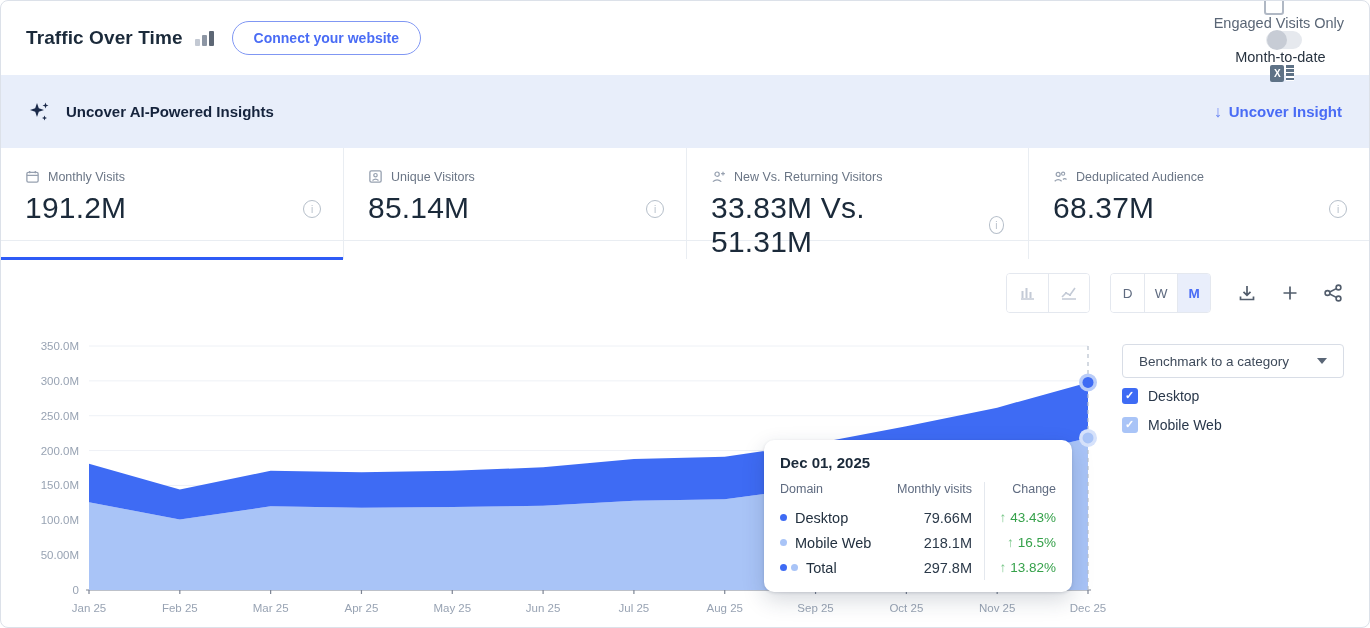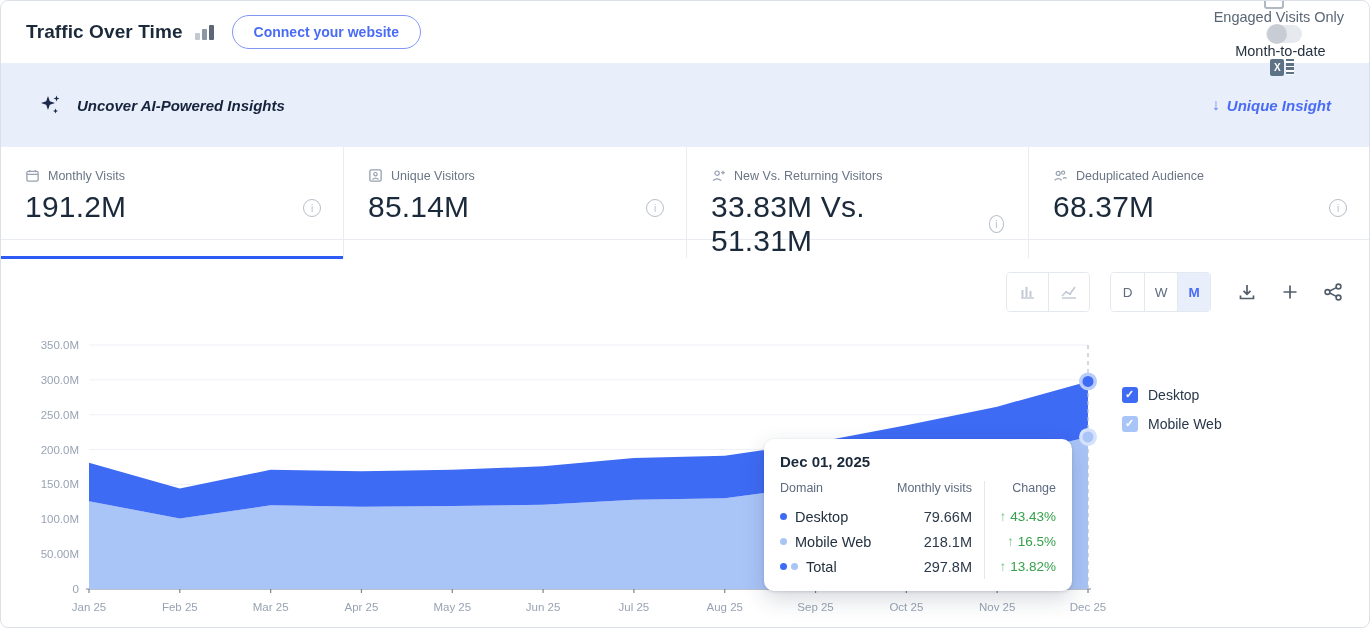--- a/index.html
+++ b/index.html
@@ -1,39 +1,39 @@
 <!DOCTYPE html>
 <html><head>
 <meta charset="utf-8">
 <style>
   html,body{margin:0;padding:0;background:#fff;}
   body{width:1370px;height:628px;overflow:hidden;font-family:"Liberation Sans",sans-serif;-webkit-font-smoothing:antialiased;}
   .card{box-sizing:border-box;width:1370px;height:628px;border:1px solid #dce1e9;border-radius:8px;background:#fff;position:relative;overflow:hidden;}
 
   
-  .hdr{height:62px;display:flex;align-items:center;padding:0 25px;}
+  .hdr{height:74px;display:flex;align-items:center;padding:0 25px;}
   .hdr-title{font-size:19px;font-weight:700;color:#1b2a3a;letter-spacing:.1px;}
   .hdr-bars{display:flex;align-items:flex-end;gap:2px;margin-left:12px;}
   .hdr-bars i{display:block;width:5px;border-radius:1px;}
   .hdr-bars i:nth-child(1){height:7px;background:#c3c9d3;}
   .hdr-bars i:nth-child(2){height:11px;background:#8d96a4;}
   .hdr-bars i:nth-child(3){height:15px;background:#5d6775;}
   .connect-btn{margin-left:18px;background:#fff;border:1.5px solid #8097f3;color:#4a6cf5;font-size:14px;font-weight:700;padding:8px 21px;border-radius:20px;cursor:pointer;font-family:inherit;}
   .hdr-right{margin-left:auto;display:flex;align-items:center;flex-direction:column;}
   .cbx{width:16px;height:16px;border:2px solid #b0b8c4;border-radius:3px;background:#fff;display:inline-block;}
   .engaged-lbl{font-size:14.5px;color:#5a6676;margin-left:9px;}
   .toggle{width:36px;height:18px;border-radius:9px;background:#e6e9ee;position:relative;margin-left:20px;cursor:pointer;}
   .toggle .knob{position:absolute;left:1px;top:-1px;width:20px;height:20px;border-radius:50%;background:#c7ccd5;}
   .mtd-lbl{font-size:14.5px;color:#27323f;margin-left:12px;}
   .excel{display:flex;align-items:center;gap:2px;margin-left:16px;cursor:pointer;}
   .excel .xbox{width:14px;height:17px;background:#5e7286;border-radius:2px;color:#fff;font-size:10px;font-weight:700;display:flex;align-items:center;justify-content:center;}
   .excel .grid{width:8px;height:16px;background:repeating-linear-gradient(#5e7286 0 2.5px,#fff 2.5px 4.2px);}
 
   
-  .aibar{height:84px;background:#e8eefa;display:flex;align-items:center;padding:0 38px;font-style:italic;}
+  .aibar{height:73px;background:#e8eefa;display:flex;align-items:center;padding:0 27px;}
   .sparkle{width:24px;height:24px;flex:0 0 auto;}
   .aibar-title{font-size:15px;font-weight:600;color:#15233c;margin-left:14px;}
   .aibar-right{margin-left:auto;display:flex;align-items:center;gap:7px;cursor:pointer;}
   .dn-arrow{color:#6b86f3;font-size:16px;}
   .aibar-action{font-size:15px;font-weight:700;color:#4a6cf5;}
 
   
   .metrics{display:grid;grid-template-columns:343px 343px 342px 1fr;height:92px;border-bottom:1px solid #e9edf2;}
   .metric{position:relative;padding:21px 24px 0;border-right:1px solid #e9edf2;}
   .metric:last-child{border-right:none;}
@@ -115,21 +115,21 @@
 
   <div class="aibar">
     <svg class="sparkle" viewBox="0 0 24 24">
       <path d="M9 3 L10.8 8.2 L16 10 L10.8 11.8 L9 17 L7.2 11.8 L2 10 L7.2 8.2 Z" fill="#1b2a4a"></path>
       <path d="M17.5 2.5 L18.3 4.7 L20.5 5.5 L18.3 6.3 L17.5 8.5 L16.7 6.3 L14.5 5.5 L16.7 4.7 Z" fill="#1b2a4a"></path>
       <path d="M16.5 15.5 L17.2 17.3 L19 18 L17.2 18.7 L16.5 20.5 L15.8 18.7 L14 18 L15.8 17.3 Z" fill="#1b2a4a"></path>
     </svg>
     <span class="aibar-title">Uncover AI-Powered Insights</span>
     <span class="aibar-right">
       <span class="dn-arrow">↓</span>
-      <span class="aibar-action">Unique Insight</span>
+      <span class="aibar-action">Uncover Insight</span>
     </span>
   </div>
 
   <div class="metrics">
     <div class="metric active">
       <div class="metric-label">
         <svg width="15" height="15" viewBox="0 0 16 16">
             <rect x="2" y="3.5" width="12" height="10.5" rx="1.5" fill="none" stroke="#97a1b0" stroke-width="1.4"></rect>
             <line x1="2" y1="6.8" x2="14" y2="6.8" stroke="#97a1b0" stroke-width="1.4"></line>
             <line x1="5" y1="2" x2="5" y2="4.5" stroke="#97a1b0" stroke-width="1.4"></line>
@@ -275,20 +275,24 @@
         <text x="1087" y="293" text-anchor="middle" class="ax">Dec 25</text>
         <polygon points="88,271 88,183.16 178.8181818181818,200.5885714285714 269.6363636363636,187.34285714285716 360.45454545454544,188.73714285714286 451.27272727272725,188.04000000000002 542.090909090909,186.6457142857143 632.9090909090909,181.7657142857143 723.7272727272727,180.37142857142857 814.5454545454545,167.82285714285715 905.3636363636364,152.48571428571427 996.1818181818181,140.49485714285714 1087,118.95314285714286 1087,271" fill="#a9c4f7"></polygon>
         <polygon points="88,144.81714285714287 178.8181818181818,170.61142857142858 269.6363636363636,151.78857142857143 360.45454545454544,153.18285714285713 451.27272727272725,151.78857142857143 542.090909090909,148.30285714285714 632.9090909090909,139.93714285714285 723.7272727272727,137.84571428571428 814.5454545454545,124.6 905.3636363636364,107.17142857142858 996.1818181818181,88.62742857142854 1087,63.41874285714286 1087,118.95314285714286 996.1818181818181,140.49485714285714 905.3636363636364,152.48571428571427 814.5454545454545,167.82285714285715 723.7272727272727,180.37142857142857 632.9090909090909,181.7657142857143 542.090909090909,186.6457142857143 451.27272727272725,188.04000000000002 360.45454545454544,188.73714285714286 269.6363636363636,187.34285714285716 178.8181818181818,200.5885714285714 88,183.16" fill="#3e6bf4"></polygon>
         <line x1="1087" y1="27" x2="1087" y2="271" stroke="#b7c0cd" stroke-width="1.2" stroke-dasharray="4 4"></line>
         <circle cx="1087" cy="63.41874285714286" r="9" fill="#b9ccf8"></circle>
         <circle cx="1087" cy="63.41874285714286" r="5.5" fill="#3e6bf4"></circle>
         <circle cx="1087" cy="118.95314285714286" r="9" fill="#d6e2fb"></circle>
         <circle cx="1087" cy="118.95314285714286" r="5.5" fill="#a9c4f7"></circle>
       </svg>
 
+    <div class="bench">
+      <span class="bench-lbl">Benchmark to a category</span>
+      <span class="caret"></span>
+    </div>
 
     <div class="legend">
       <div class="leg-item">
         <span class="leg-cbx" style="background:#3e6bf4"></span>
         <span class="leg-lbl">Desktop</span>
       </div>
       <div class="leg-item">
         <span class="leg-cbx" style="background:#a9c4f7"></span>
         <span class="leg-lbl">Mobile Web</span>
       </div>

